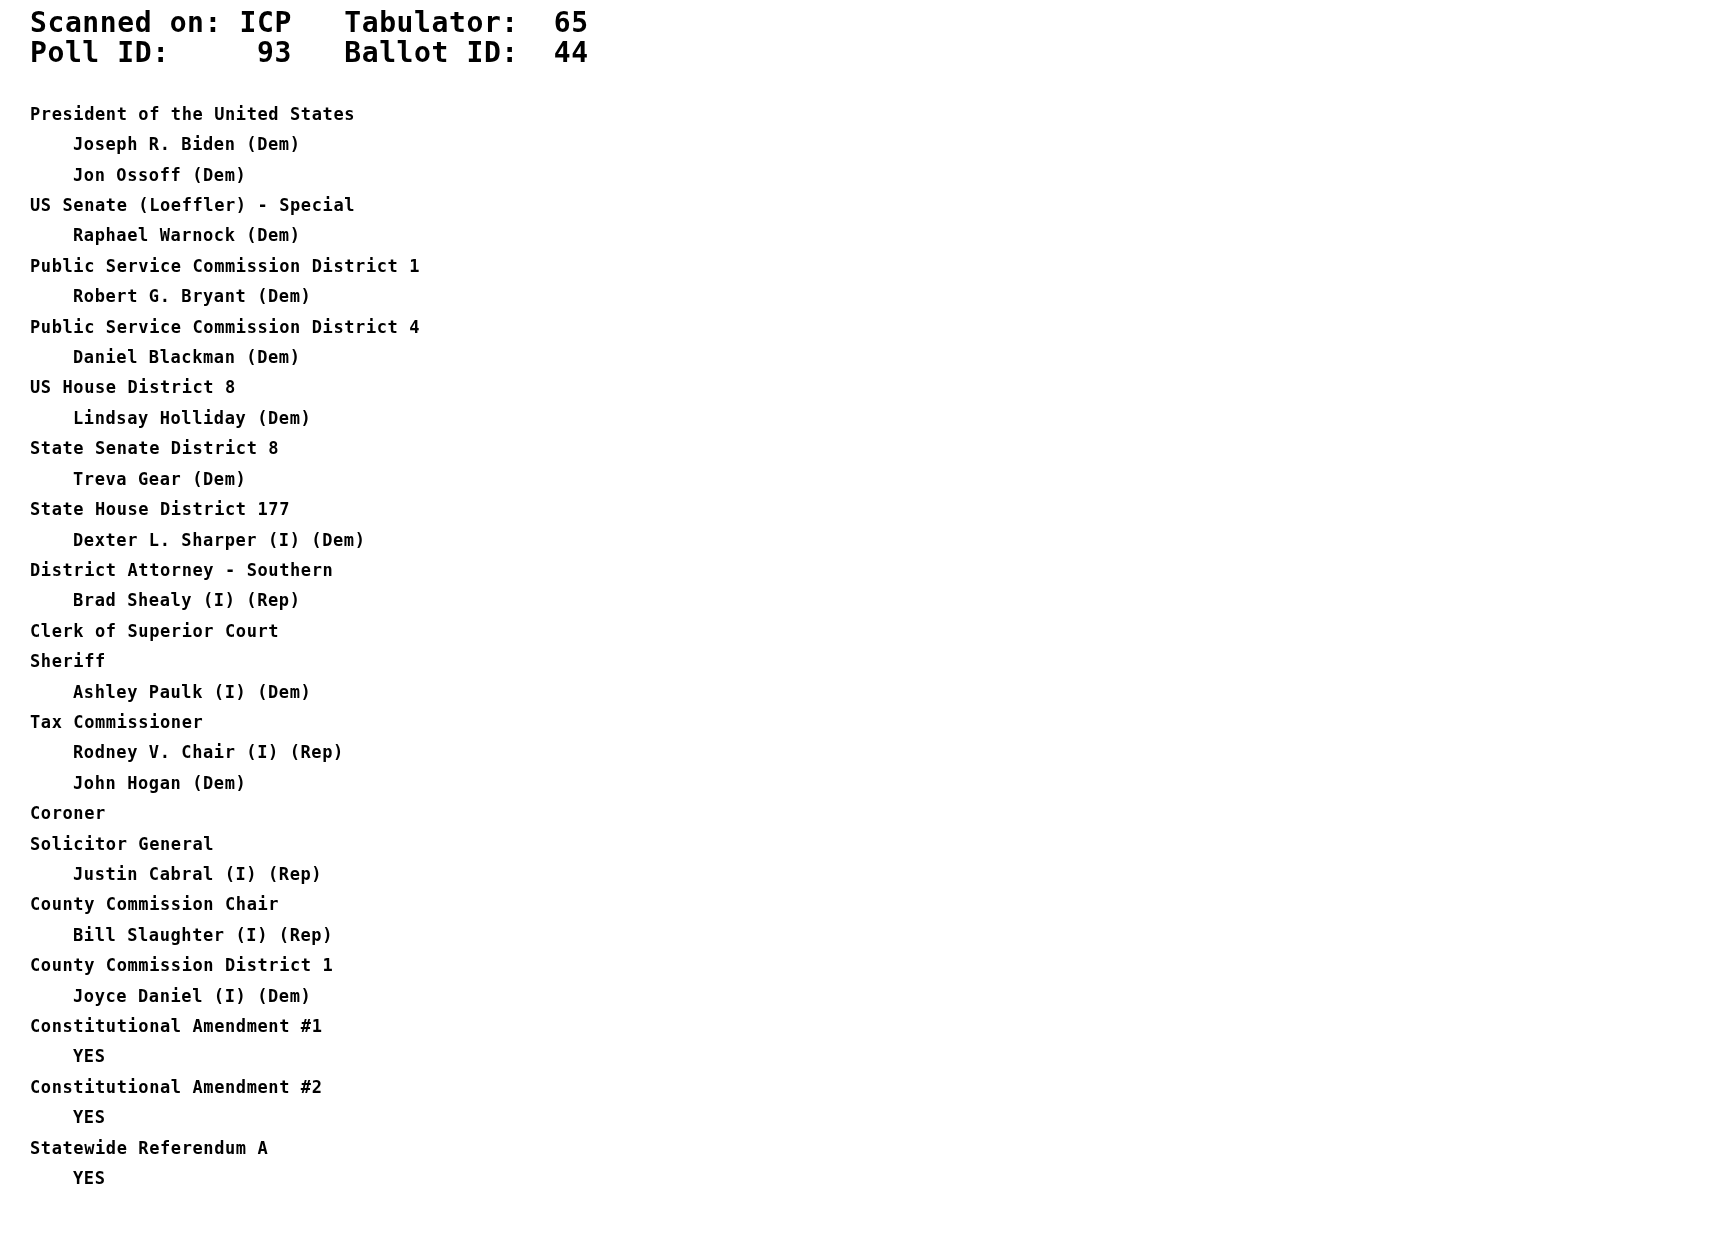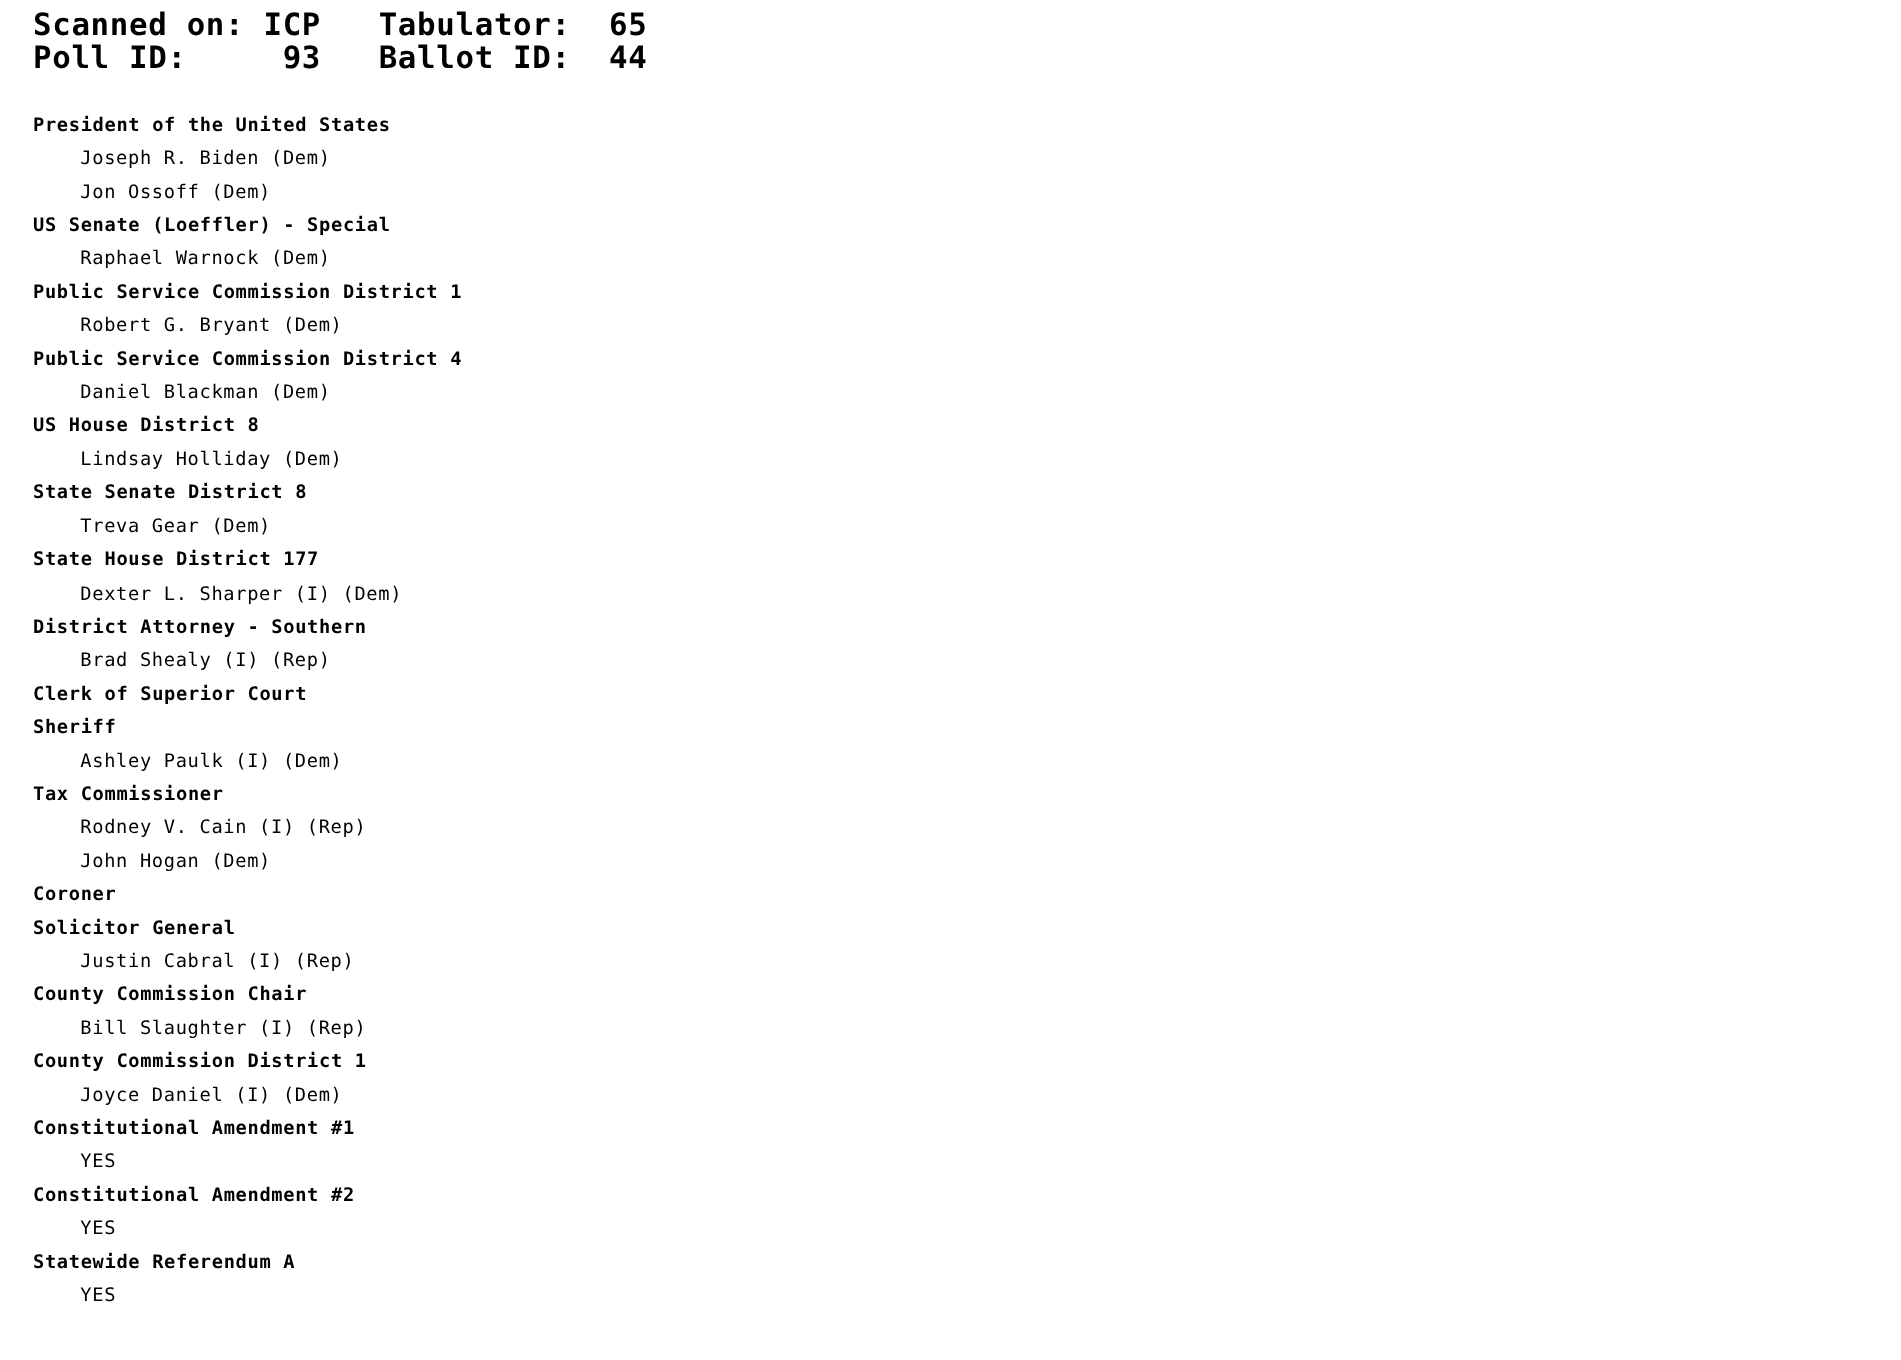--- a/index.html
+++ b/index.html
@@ -31,21 +31,21 @@
     letter-spacing: 0.6px;
     font-weight: 700;
   }
   .spacer {
     height: 30px;
   }
   .contest {
     font-weight: 700;
   }
   .choice {
-    font-weight: 400;
+    font-weight: 700;
     padding-left: 43px;
   }
 </style>
 </head>
 <body>
 
 <div class="sheet">
 
   <div class="header-line">Scanned on: ICP   Tabulator:  65</div>
   <div class="header-line">Poll ID:     93   Ballot ID:  44</div>
@@ -67,21 +67,21 @@
       <div class="line contest">State Senate District 8</div>
       <div class="line choice">Treva Gear (Dem)</div>
       <div class="line contest">State House District 177</div>
       <div class="line choice">Dexter L. Sharper (I) (Dem)</div>
       <div class="line contest">District Attorney - Southern</div>
       <div class="line choice">Brad Shealy (I) (Rep)</div>
       <div class="line contest">Clerk of Superior Court</div>
       <div class="line contest">Sheriff</div>
       <div class="line choice">Ashley Paulk (I) (Dem)</div>
       <div class="line contest">Tax Commissioner</div>
-      <div class="line choice">Rodney V. Cain (I) (Rep)</div>
+      <div class="line choice">Rodney V. Chair (I) (Rep)</div>
       <div class="line choice">John Hogan (Dem)</div>
       <div class="line contest">Coroner</div>
       <div class="line contest">Solicitor General</div>
       <div class="line choice">Justin Cabral (I) (Rep)</div>
       <div class="line contest">County Commission Chair</div>
       <div class="line choice">Bill Slaughter (I) (Rep)</div>
       <div class="line contest">County Commission District 1</div>
       <div class="line choice">Joyce Daniel (I) (Dem)</div>
       <div class="line contest">Constitutional Amendment #1</div>
       <div class="line choice">YES</div>

